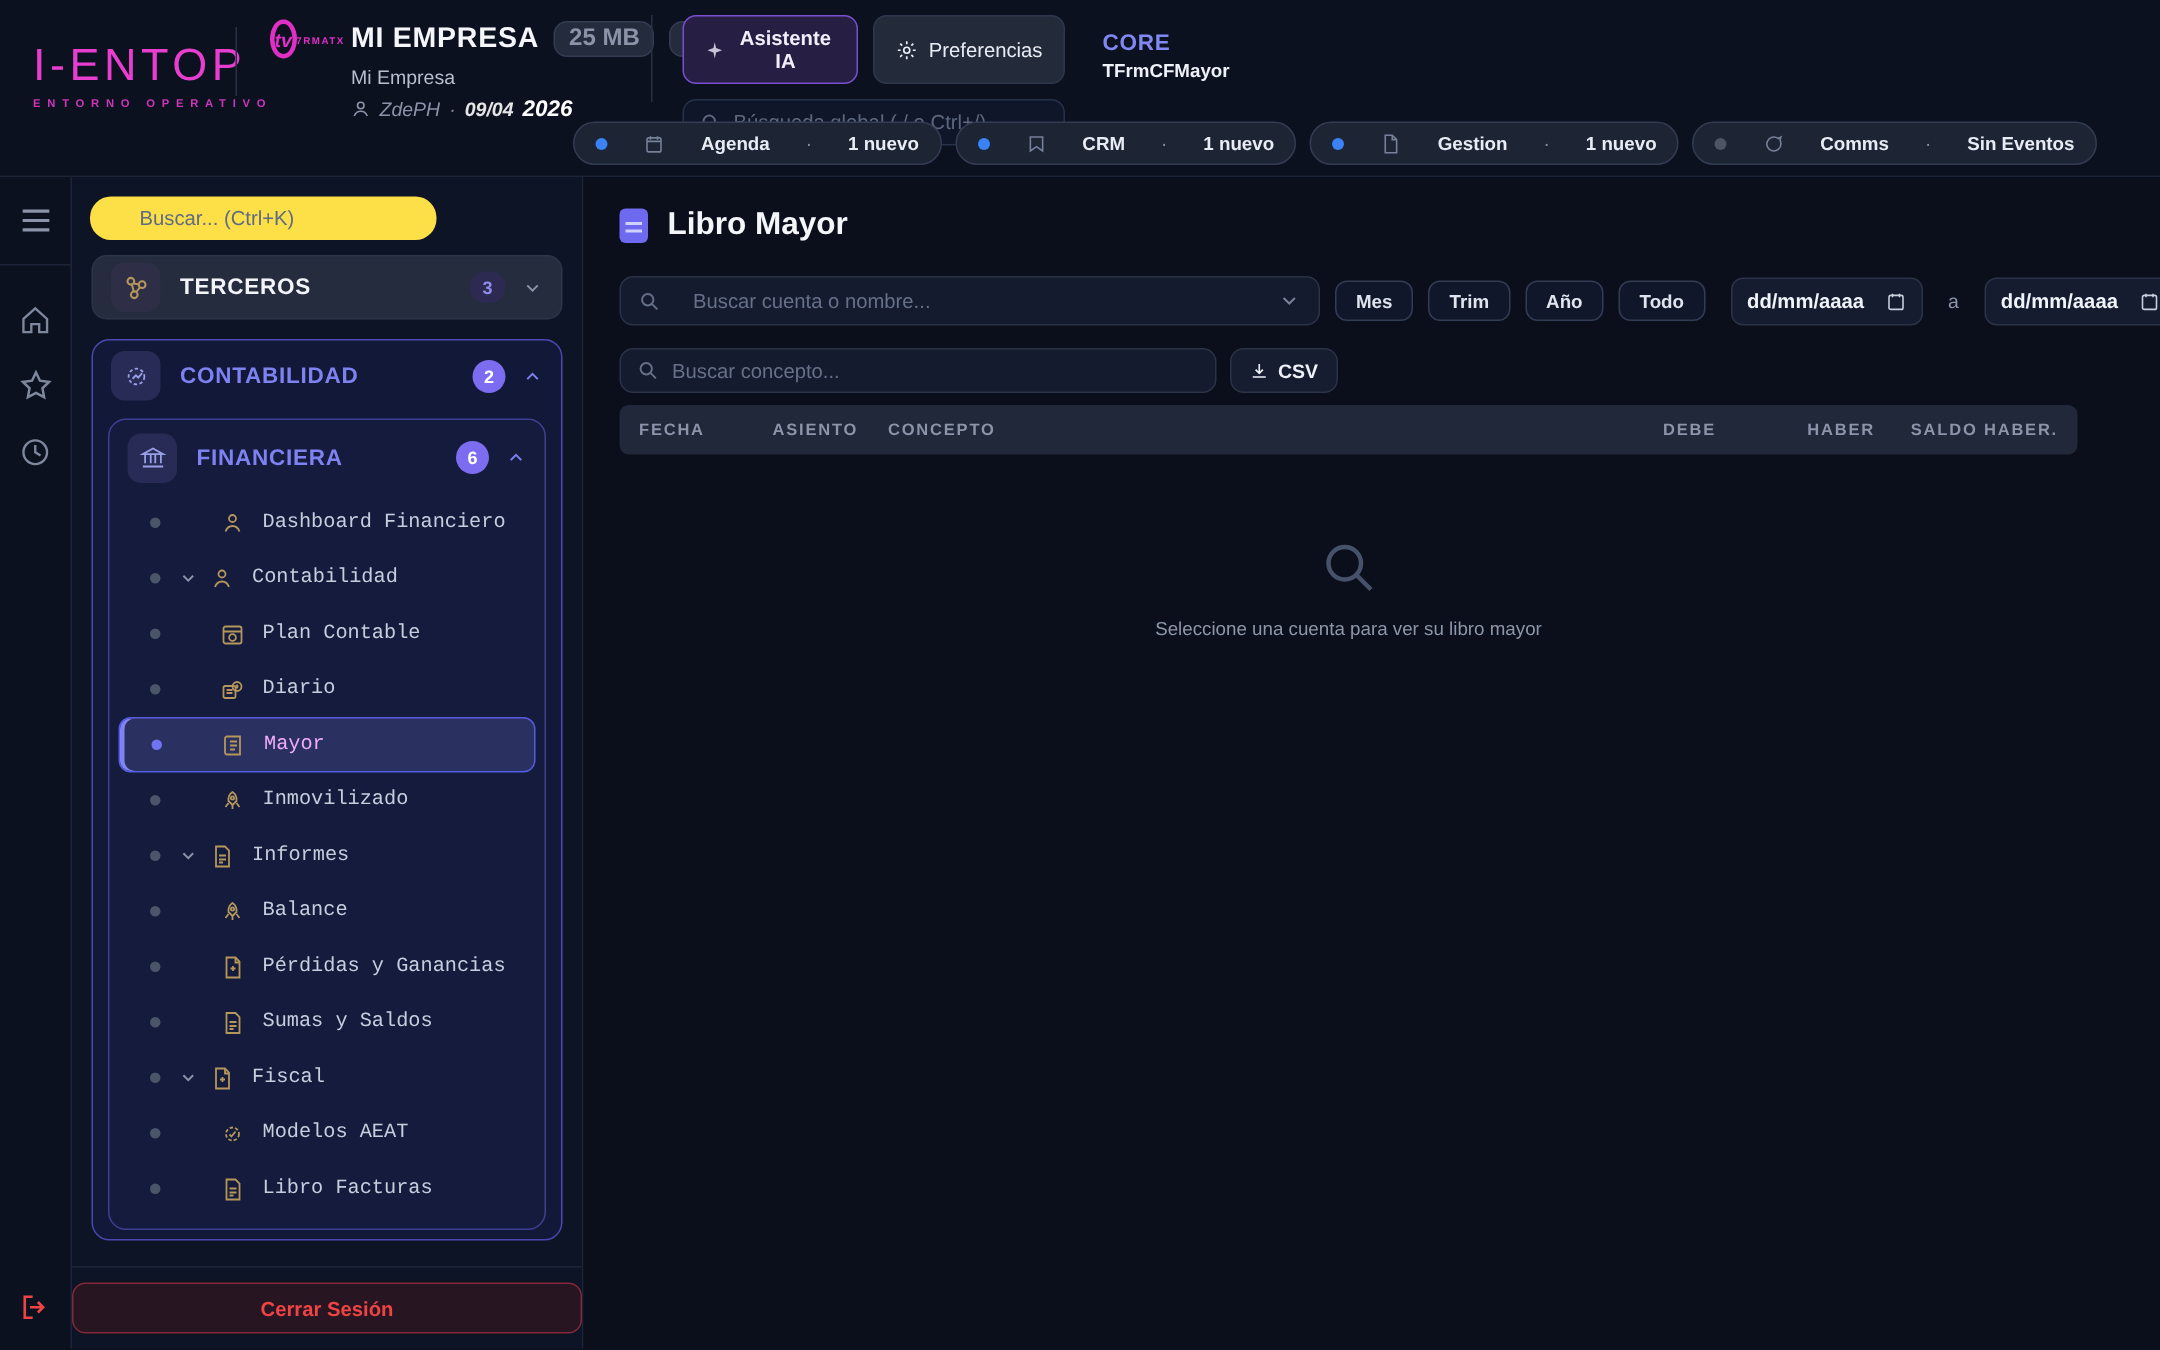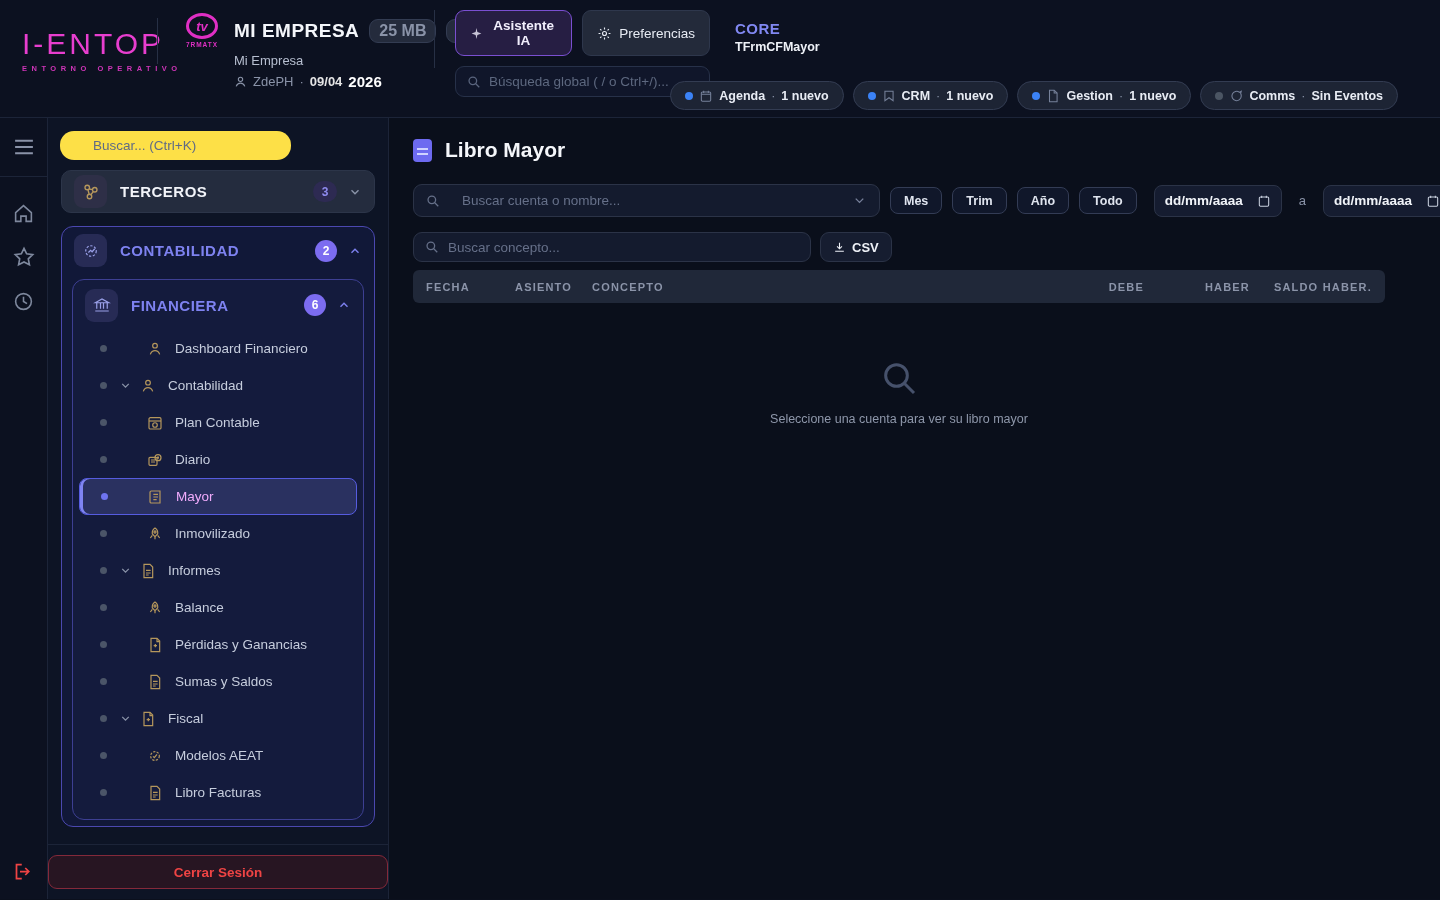--- a/index.html
+++ b/index.html
@@ -9,48 +9,48 @@
   
   .header { position:relative; height:118px; background:#0c1120; border-bottom:1px solid #1c2438; }
   .logo-block { position:absolute; left:22px; top:27px; }
   .logo-text { font-size:30px; font-weight:normal; letter-spacing:3px; color:#e83ecf; font-stretch:condensed; }
   .logo-sub { font-size:7.5px; letter-spacing:4.5px; color:#cf35b8; margin-top:3px; font-weight:bold; }
   .vdiv1 { position:absolute; left:157px; top:18px; height:46px; width:1px; background:#273045; }
   .vdiv2 { position:absolute; left:434px; top:10px; height:58px; width:1px; background:#273045; }
 
   .company-block { position:absolute; left:180px; top:13px; }
   .company-row { display:flex; align-items:center; gap:10px; }
-  .emblem-wrap { display:flex; flex-direction:column; align-items:center; width:44px; }
+  .emblem-wrap { display:flex; flex-direction:row; align-items:center; width:44px; }
   .emblem { width:32px; height:26px; border-radius:50%; background:#0c1120; border:3px solid #e02fc4;
     color:#e02fc4; font-size:13px; font-weight:bold; font-style:italic; display:flex; align-items:center; justify-content:center; }
   .emblem-cap { font-size:6.5px; font-weight:bold; letter-spacing:1px; color:#e02fc4; margin-top:2px; }
   .company-name { font-size:19px; font-weight:bold; color:#f4f6fa; letter-spacing:.5px; }
   .meta-badge { background:#242b3c; border:1px solid #333c52; color:#8a93a8; font-size:16px; font-weight:bold;
     padding:2px 9px; border-radius:9px; }
   .company-sub { font-size:13px; color:#b7bfd0; margin-top:5px; margin-left:54px; }
-  .company-meta { display:flex; align-items:center; gap:6px; margin-top:5px; margin-left:54px; font-size:13px; color:#8a93a8; }
+  .company-meta { display:flex; align-items:center; gap:6px; margin-top:5px; margin-left:54px; font-size:13px; color:#8a93a8;font-style:italic; }
   .company-meta .date { color:#e5e5e5; font-weight:bold; }
   .company-meta .year { color:#ffffff; font-weight:bold; font-size:15px; }
 
   .assist-col { position:absolute; left:455px; top:10px; width:255px; }
   .assist-row { display:flex; gap:10px; }
   .btn-assist { display:flex; align-items:center; gap:7px; background:#261e43; border:1px solid #7a4fd1;
     color:#f1eefc; font-size:13.5px; font-weight:bold; padding:7px 14px; border-radius:9px; cursor:pointer; }
   .btn-pref { display:flex; align-items:center; gap:7px; background:#232a3a; border:1px solid #2e374c;
     color:#e8ecf4; font-size:13.5px; padding:7px 14px; border-radius:9px; cursor:pointer; }
   .global-search { margin-top:10px; display:flex; align-items:center; gap:8px; background:#10162a;
     border:1px solid #273149; border-radius:9px; height:31px; padding:0 11px; color:#5a657e; }
   .global-search .ph { font-size:13.5px; color:#5d687f; }
 
   .core-block { position:absolute; left:735px; top:20px; }
   .core-label { color:#8188f2; font-weight:bold; font-size:15px; letter-spacing:.5px; }
   .core-form { color:#eef1f7; font-weight:bold; font-size:12.5px; margin-top:3px; }
 
   .pills-row { position:absolute; right:42px; bottom:7px; display:flex; gap:9px; }
-  .pill { display:flex; align-items:center; gap:6px; background:#1d2434; border:1px solid #333c52;
+  .pill { display:flex; align-items:center; gap:24px; background:#1d2434; border:1px solid #333c52;
     border-radius:15px; height:29px; padding:0 14px; cursor:pointer; }
   .pill .dot { width:8px; height:8px; border-radius:50%; }
   .pill .dot.on { background:#3b82f6; }
   .pill .dot.off { background:#4b5563; }
   .pill .lbl { font-size:12.5px; font-weight:bold; color:#e8ecf4; }
   .pill .sep { color:#8a93a8; font-size:12.5px; }
   .pill .icn { color:#76819a; display:flex; }
 
   
   .body-row { display:flex; height:781px; }
@@ -82,21 +82,21 @@
     border-radius:50%; display:flex; align-items:center; justify-content:center; }
   .sec-chev { margin-left:11px; display:flex; }
   .chev-gray { color:#8a93a8; } .chev-purp { color:#7e82f0; }
 
   .card-conta { background:#111838; border:1px solid #4b48b0; border-radius:12px; padding:0 0 6px 0; }
   .card-conta .sec-head { height:47px; display:flex; align-items:center; padding:0 12px; cursor:pointer; }
   .card-fin { background:#141b3d; border:1px solid #3d3f92; border-radius:12px; margin:5px 10px 0 10px; padding-bottom:8px; }
   .card-fin .sec-head { height:50px; display:flex; align-items:center; padding:0 12px; cursor:pointer; }
 
   .nav-item { height:37px; display:flex; align-items:center; cursor:pointer; color:#c6cddd; font-size:13.5px;
-    border-radius:8px; margin:0 6px; position:relative; }
+    border-radius:8px; margin:0 6px; position:relative;font-family:Liberation Mono, monospace; }
   .nav-item .bullet { width:7px; height:7px; border-radius:50%; background:#4b5568; margin-left:21px; flex:none; }
   .nav-item .chev { width:15px; display:flex; margin-left:12px; color:#8a93a8; flex:none; }
   .nav-item .gap-chev { width:27px; flex:none; }
   .nav-item .icn { color:#b5975c; display:flex; flex:none; }
   .nav-item .lbl { margin-left:12px; }
   .nav-item.lvl1 .icn { margin-left:13px; }
   .nav-item.lvl2 .icn { margin-left:40px; }
   .nav-item.selected { background:#2a3160; border:1px solid #565ce0; box-shadow:inset 3px 0 0 #7f84f2; }
   .nav-item.selected .bullet { background:#6f74f0; }
   .nav-item.selected .lbl { color:#f0abfc; }

